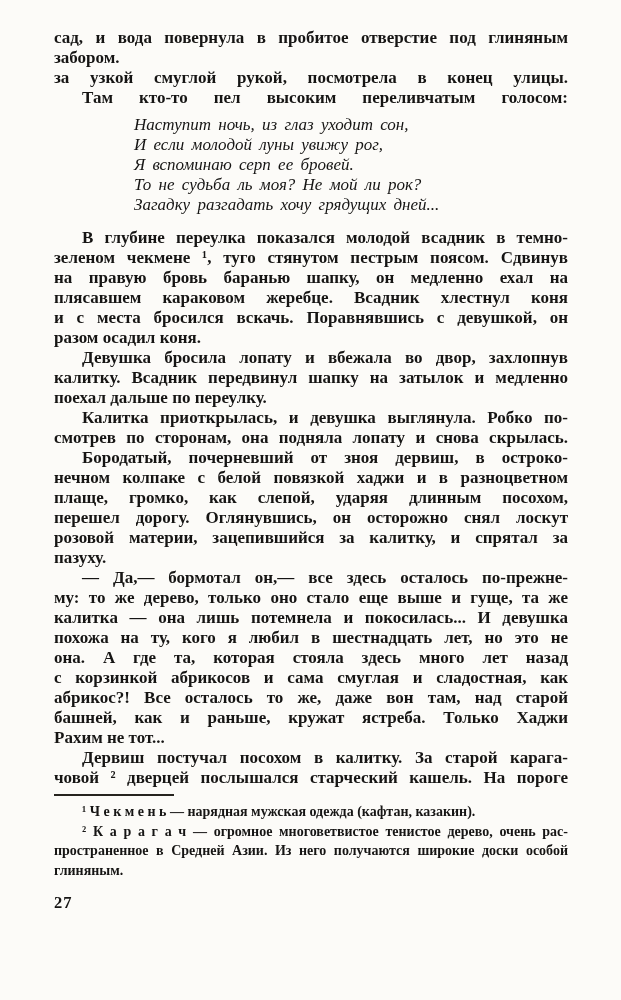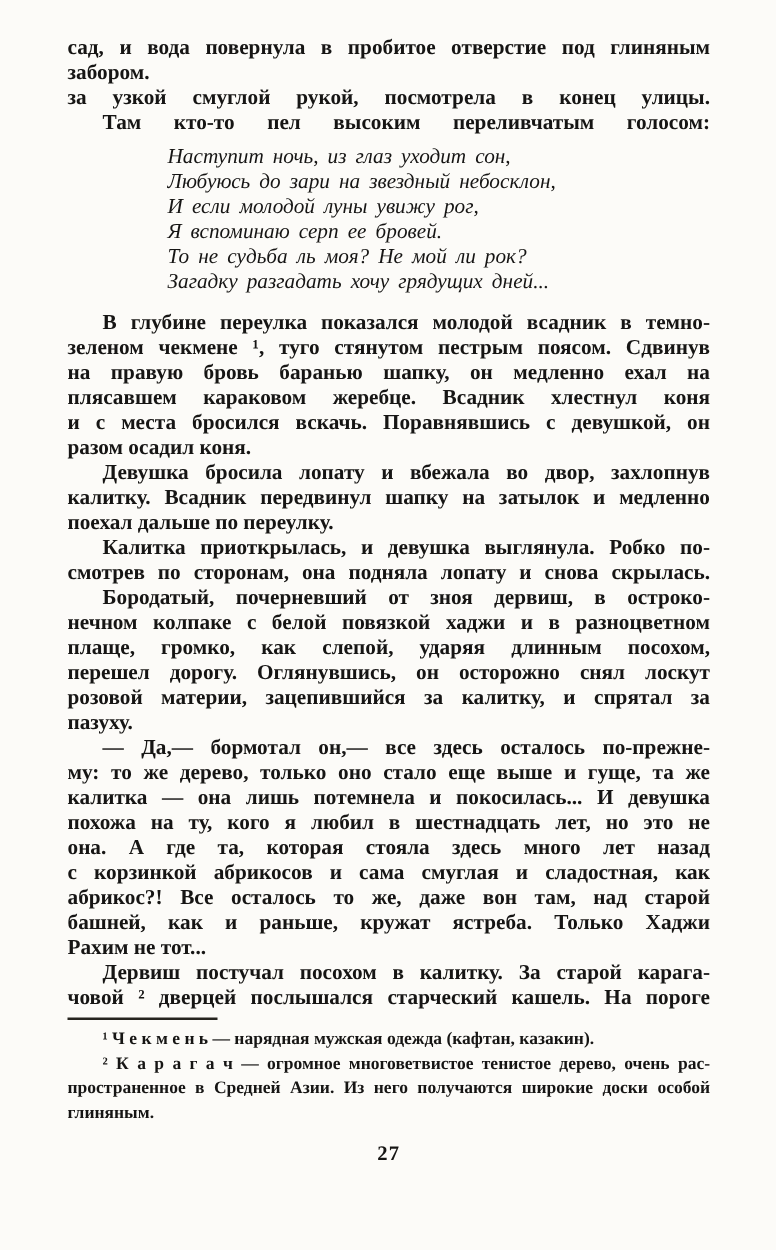--- a/index.html
+++ b/index.html
@@ -66,21 +66,20 @@
   .fn-line.last {
     text-align: left;
     text-align-last: left;
   }
   .fn-line.single {
     text-align: center;
     text-align-last: left;
   }
   .page-number {
     margin-top: 13px;
-    text-align: center;
     font-size: 16.5px;
     font-weight: 700;
     letter-spacing: 1px;
   }
 </style>
 </head>
 <body>
 
 <div class="page">
   <div class="body-text">
@@ -93,21 +92,20 @@
     <div class="para">
       <div class="ln">за узкой смуглой рукой, посмотрела в конец улицы.</div>
     </div>
 
     <div class="para">
       <div class="ln ind">Там кто-то пел высоким переливчатым голосом:</div>
     </div>
 
     <div class="verse">
       <div class="vln">Наступит ночь, из глаз уходит сон,</div>
-      <div class="vln">Любуюсь до зари на звездный небосклон,</div>
       <div class="vln">И если молодой луны увижу рог,</div>
       <div class="vln">Я вспоминаю серп ее бровей.</div>
       <div class="vln">То не судьба ль моя? Не мой ли рок?</div>
       <div class="vln">Загадку разгадать хочу грядущих дней...</div>
     </div>
 
     <div class="para">
       <div class="ln ind">В глубине переулка показался молодой всадник в темно-</div>
       <div class="ln">зеленом чекмене ¹, туго стянутом пестрым поясом. Сдвинув</div>
       <div class="ln">на правую бровь баранью шапку, он медленно ехал на</div>

